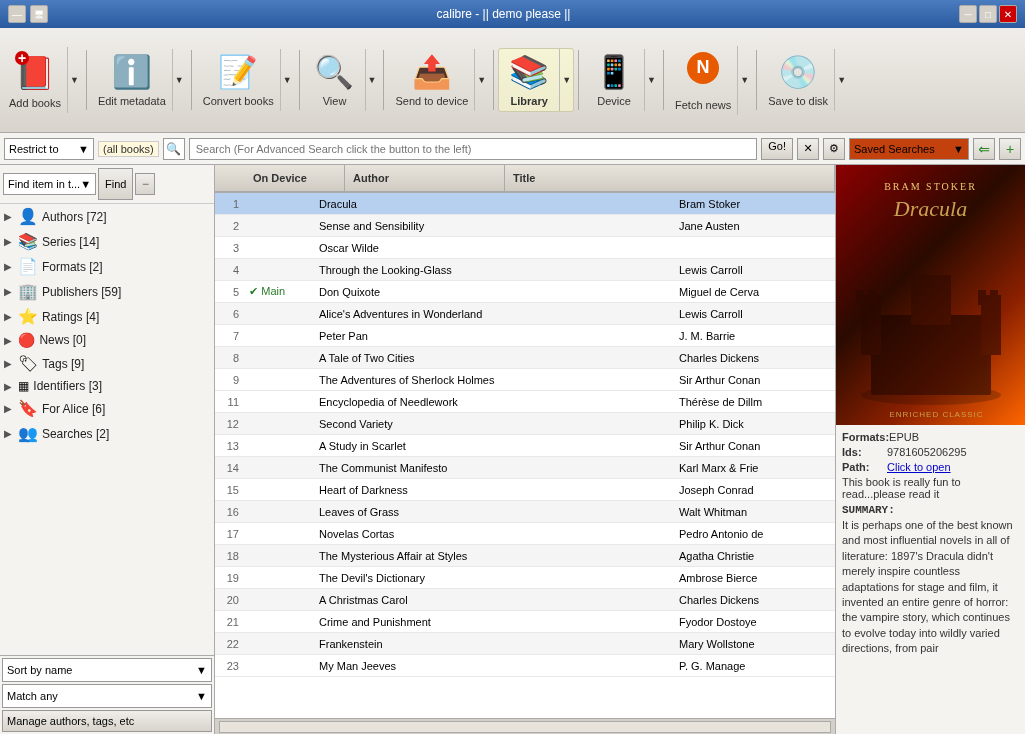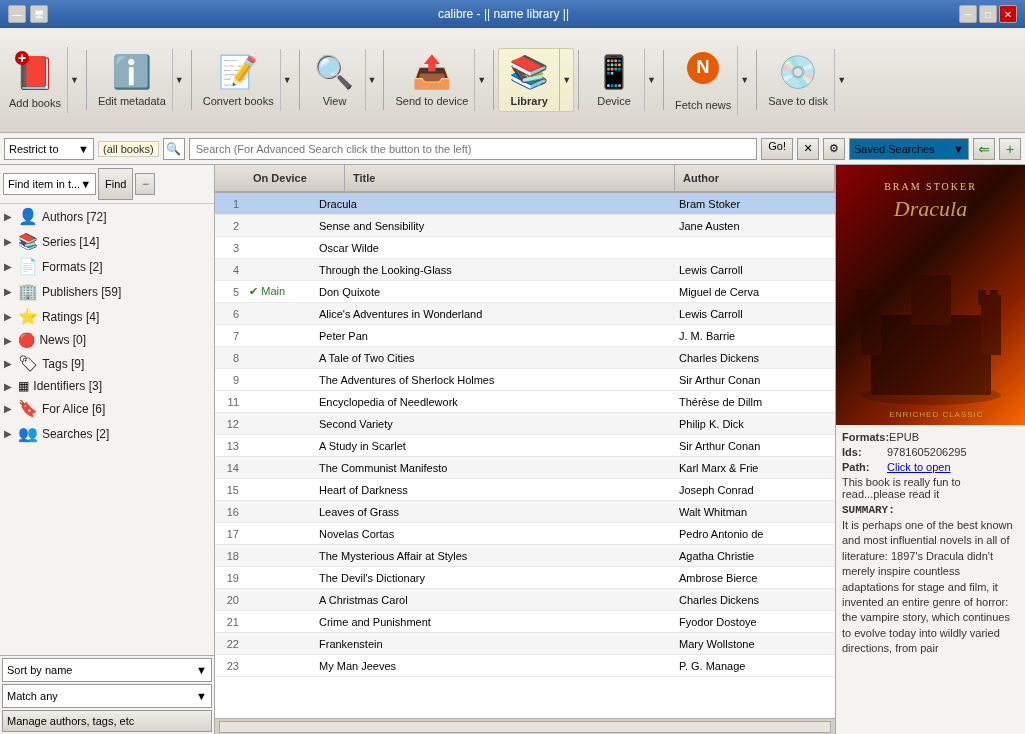--- a/index.html
+++ b/index.html
@@ -125,21 +125,21 @@
       cursor: pointer;
     }
     .search-icon-btn {
       background: linear-gradient(to bottom, #f0eeea, #d8d4cc);
       border: 1px solid #999;
       width: 22px; height: 22px;
       display: flex; align-items: center; justify-content: center;
       cursor: pointer; font-size: 11px;
     }
     .saved-searches-combo {
-      background: #0369a1;
+      background: #c2410c;
       border: 1px solid #999;
       padding: 2px 4px;
       font-size: 11px;
       height: 22px;
       min-width: 120px;
       cursor: pointer;
       display: flex;
       align-items: center;
       justify-content: space-between;
     }
@@ -446,21 +446,21 @@
     .book-info::-webkit-scrollbar-thumb { background: #a8a4a0; }
   </style>
 </head>
 <body>
 
 <div class="title-bar">
   <div style="display:flex;gap:4px;align-items:center;">
     <div class="title-btn" style="background:#d4d0c8;">—</div>
     <div class="title-btn" style="font-size:8px;">🖥</div>
   </div>
-  <div class="title-bar-text">calibre - || name library ||</div>
+  <div class="title-bar-text">calibre - || demo please ||</div>
   <div class="title-bar-controls">
     <div class="title-btn">─</div>
     <div class="title-btn">□</div>
     <div class="title-btn" style="background:#c00;color:white;">✕</div>
   </div>
 </div>
 
 <div class="toolbar">
 
   <div class="btn-with-arrow">
@@ -658,25 +658,25 @@
       <button class="manage-btn">Manage authors, tags, etc</button>
     </div>
   </div>
 
   <div class="book-list-area">
     <div class="book-list-header">
       <div style="width:30px;"></div>
       <div class="col-header col-on-device">
         <span>On Device</span>
       </div>
+      <div class="col-header col-author">
+        <span>Author</span>
+      </div>
       <div class="col-header col-title">
         <span>Title</span>
-      </div>
-      <div class="col-header col-author">
-        <span>Author</span>
       </div>
     </div>
 
     <div class="book-list-body" id="book-list-body">
 
     <div class="book-row selected">
       <span class="cell-num">1</span>
       <span class="cell-device"></span>
       <span class="cell-title">Dracula</span>
       <span class="cell-author">Bram Stoker</span>

